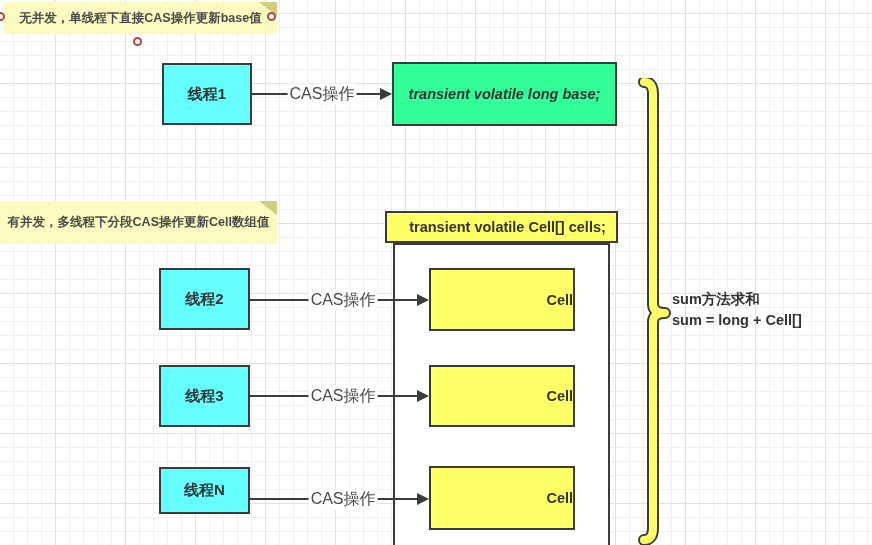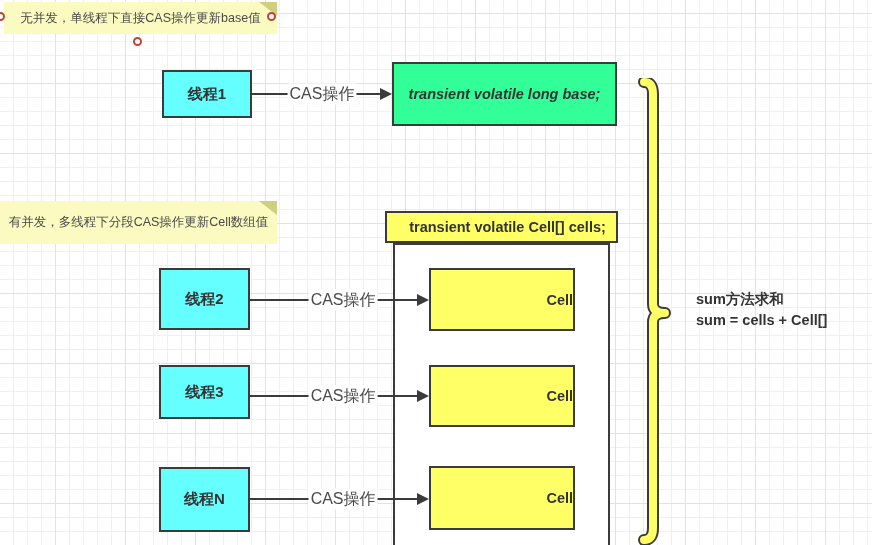--- a/index.html
+++ b/index.html
@@ -28,51 +28,51 @@
   .shape{position:absolute;box-sizing:border-box;border:2px solid var(--box-border);
     display:flex;align-items:center;justify-content:center;
     font-weight:bold;color:#333;text-align:center;}
   .thread{background:var(--thread-fill);font-size:15px;}
   .base{background:var(--base-fill);font-size:14.5px;}
   .cellhdr{background:var(--cell-fill);font-size:14.5px;padding-left:12px;}
   .cell{background:var(--cell-fill);font-size:14.5px;justify-content:flex-end;}
   .container-rect{position:absolute;box-sizing:border-box;border:2px solid var(--box-border);background:#fff;}
   .note{position:absolute;box-sizing:border-box;background:var(--note-fill);
     display:flex;align-items:center;justify-content:center;
-    font-size:12.5px;color:#4a4a4a;white-space:nowrap;}
+    font-size:12.5px;color:#4a4a4a;white-space:nowrap;font-weight:bold;}
   .fold{position:absolute;top:0;right:0;width:18px;height:14px;
     background:var(--note-fold);clip-path:polygon(0 0,100% 0,100% 100%);}
   .handle{position:absolute;width:9px;height:9px;border-radius:50%;background:#fff;
     border:2px solid var(--handle-ring);box-sizing:border-box;z-index:6;}
   .arrow{position:absolute;z-index:3;}
   .arrow .line{position:absolute;left:0;top:0;border-top:2px solid var(--box-border);}
   .arrow .head{position:absolute;top:-5px;width:0;height:0;
     border-top:6px solid transparent;border-bottom:6px solid transparent;
     border-left:12px solid var(--box-border);}
   .arrow .lbl{position:absolute;top:1px;transform:translate(-50%,-50%);
     background:#fff;padding:0 2px;font-size:16px;color:#4a4a4a;white-space:nowrap;font-weight:normal;}
-  .sumtext{position:absolute;left:696px;top:289px;font-weight:bold;font-size:14.5px;
+  .sumtext{position:absolute;left:672px;top:289px;font-weight:bold;font-size:14.5px;
     color:#333;line-height:21px;white-space:nowrap;z-index:4;}
   .brace{position:absolute;left:638px;top:78px;z-index:2;}
   .z5{z-index:5;}
 </style>
 </head>
 <body>
 
 <div class="canvas">
 
   <div class="note" style="left:4px;top:2px;width:273px;height:32px;">
     <span>无并发，单线程下直接CAS操作更新base值</span>
     <i class="fold"></i>
   </div>
   <i class="handle" style="left:-4px;top:12px;"></i>
   <i class="handle" style="left:267px;top:12px;"></i>
   <i class="handle" style="left:133px;top:37px;"></i>
 
-  <div class="shape thread z5" style="left:162px;top:63px;width:90px;height:48px;margin-top:7px;">
+  <div class="shape thread z5" style="left:162px;top:63px;width:90px;height:62px;">
     <span>线程1</span>
   </div>
   <div class="arrow" style="left:252px;top:93px;width:140px;height:2px;">
     <i class="line" style="width:130px;"></i>
     <i class="head" style="left:128px;"></i>
     <span class="lbl" style="left:50%;">CAS操作</span>
   </div>
   <div class="shape base z5" style="left:392px;top:62px;width:225px;height:64px;font-style:italic;">
     <span>transient volatile long base;</span>
   </div>
@@ -92,47 +92,47 @@
   </div>
   <div class="arrow" style="left:250px;top:299px;width:179px;height:2px;">
     <i class="line" style="width:169px;"></i>
     <i class="head" style="left:167px;"></i>
     <span class="lbl" style="left:52%;">CAS操作</span>
   </div>
   <div class="shape cell z5" style="left:429px;top:268px;width:146px;height:63px;">
     <span>Cell</span>
   </div>
 
-  <div class="shape thread z5" style="left:159px;top:365px;width:91px;height:54px;">
+  <div class="shape thread z5" style="left:159px;top:365px;width:91px;height:62px;">
     <span>线程3</span>
   </div>
   <div class="arrow" style="left:250px;top:395px;width:179px;height:2px;">
     <i class="line" style="width:169px;"></i>
     <i class="head" style="left:167px;"></i>
     <span class="lbl" style="left:52%;">CAS操作</span>
   </div>
   <div class="shape cell z5" style="left:429px;top:365px;width:146px;height:62px;">
     <span>Cell</span>
   </div>
 
-  <div class="shape thread z5" style="left:159px;top:467px;width:91px;height:65px;">
+  <div class="shape thread z5" style="left:159px;top:467px;width:91px;height:47px;">
     <span>线程N</span>
   </div>
   <div class="arrow" style="left:250px;top:498px;width:179px;height:2px;">
     <i class="line" style="width:169px;"></i>
     <i class="head" style="left:167px;"></i>
     <span class="lbl" style="left:52%;">CAS操作</span>
   </div>
   <div class="shape cell z5" style="left:429px;top:466px;width:146px;height:64px;">
     <span>Cell</span>
   </div>
 
   <svg class="brace" width="44" height="470" viewBox="0 0 44 470">
     <path d="M6 4 Q15 4 15 16 L15 226 Q15 235 27 235 Q15 235 15 244 L15 450 Q15 462 6 462" fill="none" stroke="#3b3b3b" stroke-width="12" stroke-linecap="round" stroke-linejoin="round"></path>
     <path d="M6 4 Q15 4 15 16 L15 226 Q15 235 27 235 Q15 235 15 244 L15 450 Q15 462 6 462" fill="none" stroke="#ffff66" stroke-width="8" stroke-linecap="round" stroke-linejoin="round"></path>
   </svg>
 
   <div class="sumtext">
     <div>sum方法求和</div>
-    <div>sum = cells + Cell[]</div>
+    <div>sum = long + Cell[]</div>
   </div>
 
 </div>
 
 </body></html>

